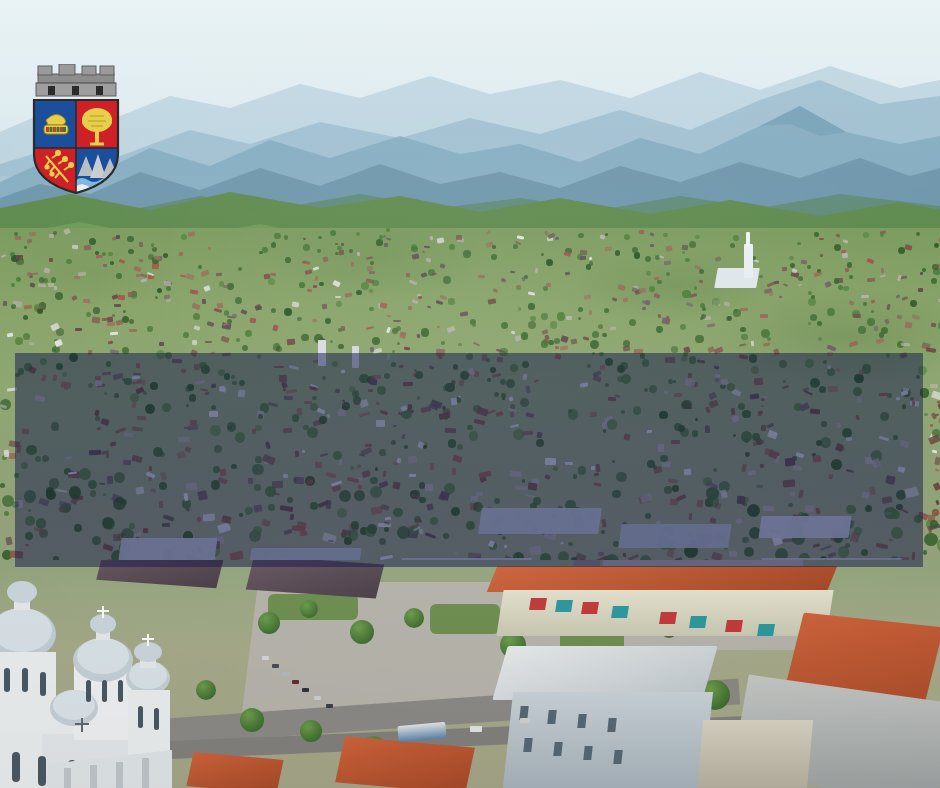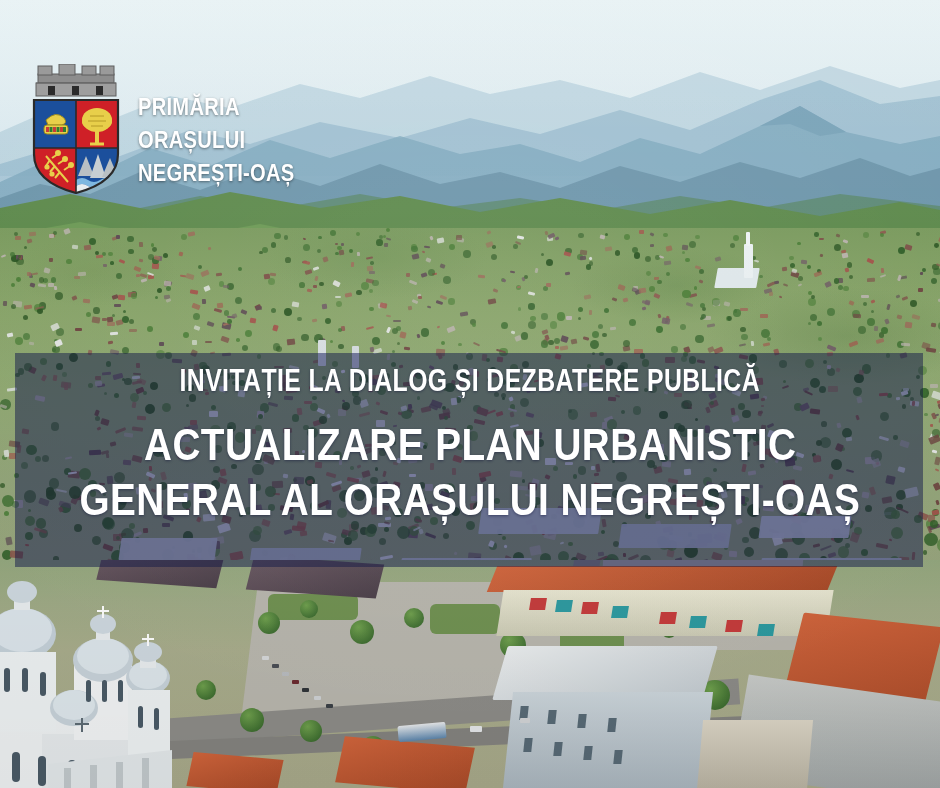--- a/index.html
+++ b/index.html
@@ -1825,25 +1825,20 @@
         <path d="M100,176 l0,-14 M93,168 l14,0" stroke="#5d6b74" stroke-width="2" fill="none"></path>
       </svg>
     </div>
 
     <div class="grade"></div>
   </div>
 
   <div class="band"></div>
   <div class="band2"></div>
 
-  <div class="headlines">
-    <div class="hl hl-1">INVITAȚIE LA DIALOG ȘI DEZBATERE PUBLICĂ</div>
-    <div class="hl hl-2">ACTUALIZARE PLAN URBANISTIC</div>
-    <div class="hl hl-3">GENERAL AL ORAȘULUI NEGREȘTI-OAȘ</div>
-  </div>
 
   <div class="logo">
     <div class="crest">
       <svg viewBox="0 0 96 130">
 
         <g>
           <rect x="10" y="10" width="76" height="9" fill="#8d8d8d" stroke="#5e5e5e" stroke-width="1"></rect>
           <rect x="10" y="2" width="14" height="9" fill="#9a9a9a" stroke="#5e5e5e" stroke-width="1"></rect>
           <rect x="31" y="0" width="16" height="11" fill="#9a9a9a" stroke="#5e5e5e" stroke-width="1"></rect>
           <rect x="54" y="2" width="14" height="9" fill="#9a9a9a" stroke="#5e5e5e" stroke-width="1"></rect>
@@ -1904,20 +1899,15 @@
           <path d="M50,112 L58,92 L66,112 Z" fill="#b9c0c4"></path>
           <path d="M62,114 L70,90 L78,114 Z" fill="#c8cfd3"></path>
           <path d="M74,113 L82,94 L90,113 Z" fill="#b9c0c4"></path>
           <path d="M48,116 q6,-4 12,0 t12,0 t12,0 t12,0 l0,6 q-6,4 -12,0 t-12,0 t-12,0 t-12,0 z" fill="#7fb8e0"></path>
           <path d="M48,122 q6,-4 12,0 t12,0 t12,0 t12,0 l0,8 l-48,0 z" fill="#e9eef0"></path>
         </g>
         <path d="M6,36 L90,36 L90,90 Q90,118 48,129 Q6,118 6,90 Z" fill="none" stroke="#2a2a2a" stroke-width="2.2"></path>
         <path d="M48,36 L48,129 M6,84 L90,84" stroke="#2a2a2a" stroke-width="1.6"></path>
       </svg>
     </div>
-    <div class="logo-text">
-      <div class="logo-line">PRIMĂRIA</div>
-      <div class="logo-line">ORAȘULUI</div>
-      <div class="logo-line">NEGREȘTI-OAȘ</div>
-    </div>
   </div>
 
 </div>
 
 </body></html>

